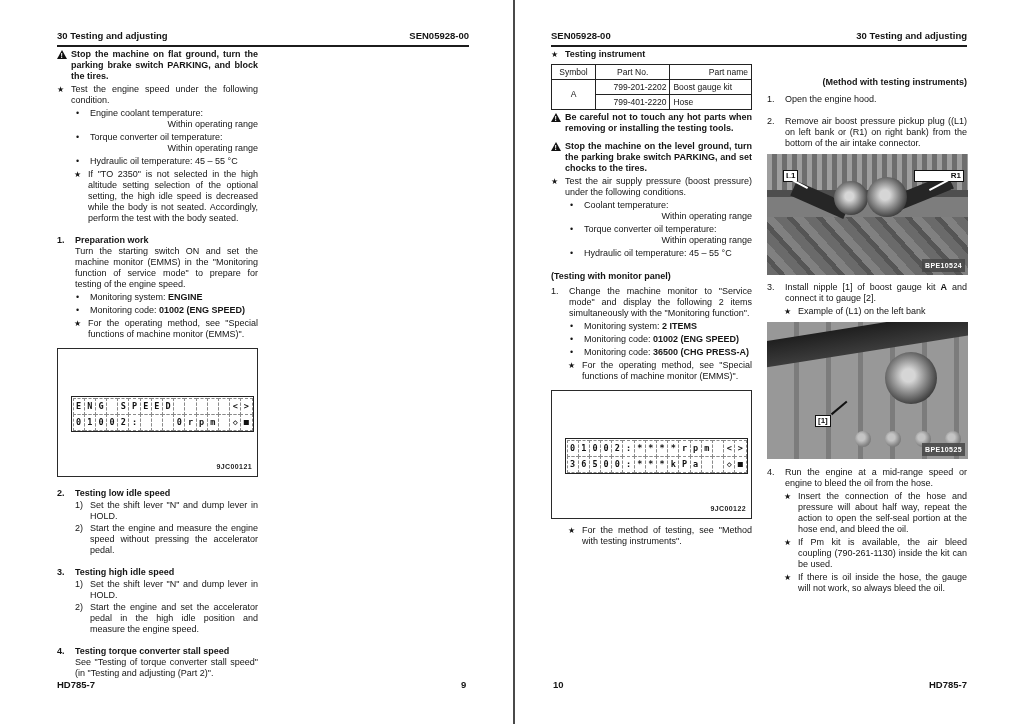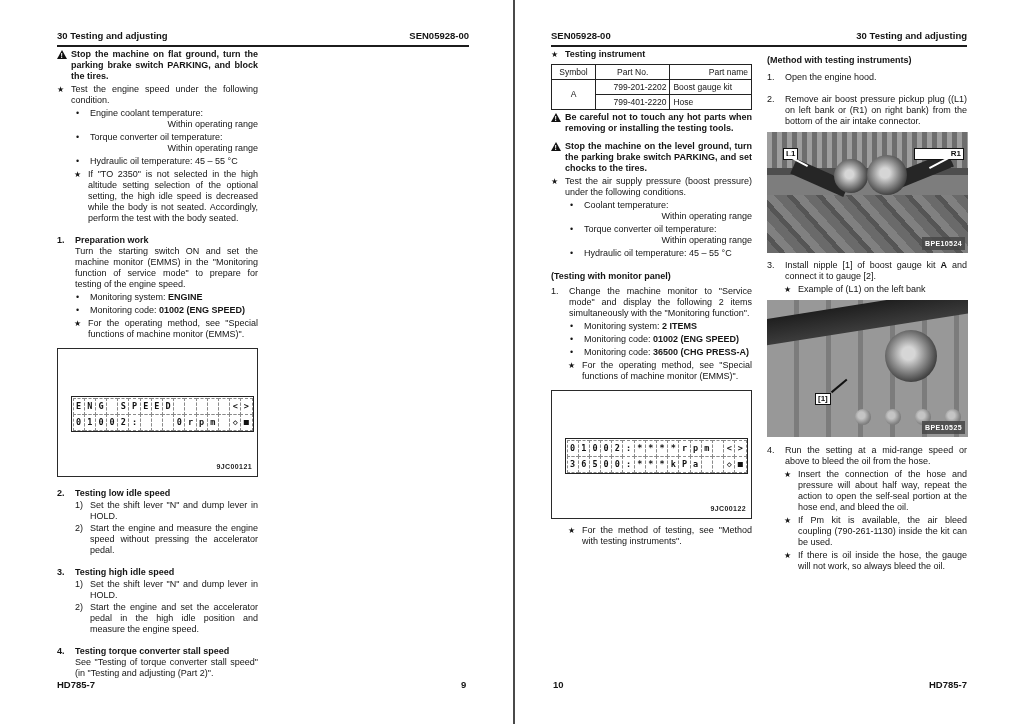--- a/index.html
+++ b/index.html
@@ -375,21 +375,21 @@
           <span class="fig-caption">9JC00122</span>
         </div>
 
         <div class="item indent1" style="margin-top:6px;">
           <span class="marker star">★</span>
           <span class="txt">For the method of testing, see "Method with testing instruments".</span>
         </div>
       </div>
 
       <div class="col" style="width:200px;">
-        <div class="subhead" style="margin-top:8px;">(Method with testing instruments)</div>
+        <div class="subhead" style="margin-top:30px;text-align:right;">(Method with testing instruments)</div>
 
         <div class="sec" style="margin-top:6px;">
           <div class="sec-head" style="font-weight:normal;">
             <span class="sec-num">1.</span>
             <span class="txt">Open the engine hood.</span>
           </div>
         </div>
 
         <div class="sec">
           <div class="sec-head" style="font-weight:normal;">
@@ -433,21 +433,21 @@
           <span class="boss" style="left:148px;"></span>
           <span class="boss" style="left:178px;"></span>
           <span class="p-arrow" style="left:62px; top:85px; width:20px; transform:rotate(-40deg); background:#111;"></span>
           <span class="p-label" style="left:48px; top:93px;">[1]</span>
           <span class="p-caption">BPE10525</span>
         </div>
 
         <div class="sec" style="margin-top:8px;">
           <div class="sec-head" style="font-weight:normal;">
             <span class="sec-num">4.</span>
-            <span class="txt">Run the setting at a mid-range speed or above to bleed the oil from the hose.</span>
+            <span class="txt">Run the engine at a mid-range speed or engine to bleed the oil from the hose.</span>
           </div>
           <div class="item indent1">
             <span class="marker star">★</span>
             <span class="txt">Insert the connection of the hose and pressure will about half way, repeat the action to open the self-seal portion at the hose end, and bleed the oil.</span>
           </div>
           <div class="item indent1">
             <span class="marker star">★</span>
             <span class="txt">If Pm kit is available, the air bleed coupling (790-261-1130) inside the kit can be used.</span>
           </div>
           <div class="item indent1">

